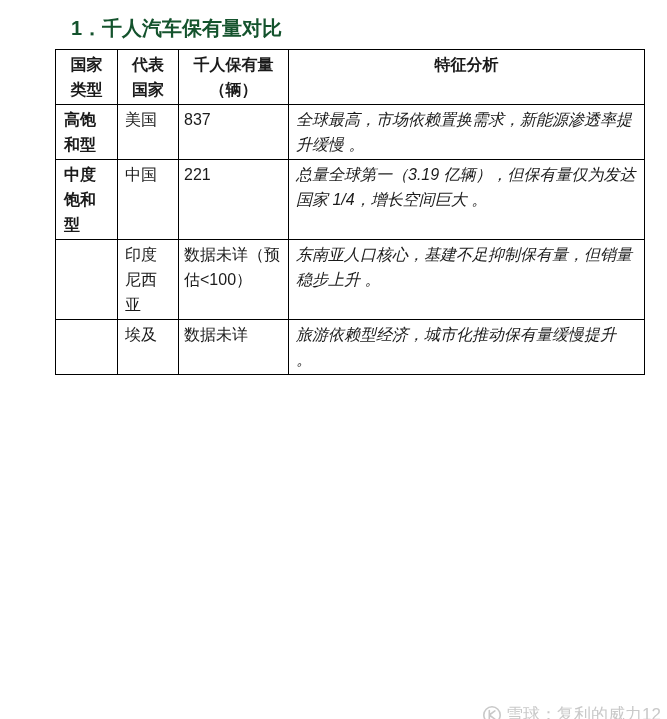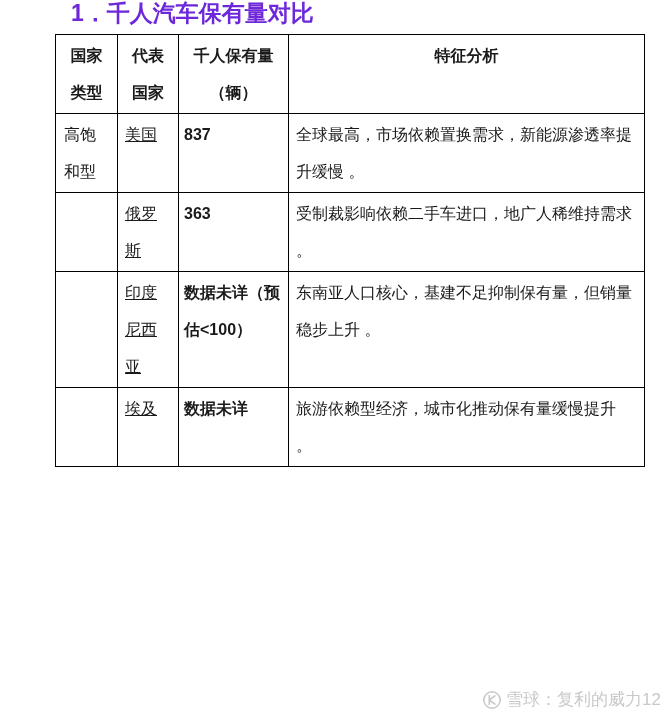--- a/index.html
+++ b/index.html
@@ -13,56 +13,56 @@
   body{
     width:667px;height:719px;
     background:var(--bg-color);
     font-family:"Liberation Sans","DejaVu Sans",sans-serif;
     color:var(--text-color);
     position:relative;
     overflow:hidden;
   }
   .page{width:667px;height:719px;position:relative;}
   .page-title{
-    font-size:23px;
+    font-size:20px;
     font-weight:bold;
-    color:#6d28d9;
-    margin:0 0 8px 71px;
+    color:#14532d;
+    margin:15px 0 8px 71px;
     line-height:26px;
     white-space:nowrap;
   }
   table.data-table{
     border-collapse:collapse;
     table-layout:fixed;
     margin-left:55px;
     width:589px;
     background:#fff;
   }
   col.c1{width:62px;}
   col.c2{width:61px;}
   col.c3{width:110px;}
   col.c4{width:356px;}
   th,td{
     border:1px solid var(--border-color);
     vertical-align:top;
     font-size:16px;
-    line-height:37px;
+    line-height:25px;
     color:var(--text-color);
   }
   th{
     font-weight:bold;
     text-align:center;
     padding:2px 8px;
   }
   th.h-analysis{padding:2px 4px;}
   td{padding:2px 6px;}
-  td.col-type{font-weight:normal;padding:2px 8px;}
-  td.col-country{padding:2px 7px;text-decoration:underline;}
-  td.col-value{padding:2px 5px;font-weight:bold;}
-  td.col-analysis{padding:2px 8px 2px 7px;}
+  td.col-type{font-weight:bold;padding:2px 8px;}
+  td.col-country{padding:2px 7px;}
+  td.col-value{padding:2px 5px;}
+  td.col-analysis{padding:2px 8px 2px 7px;font-style:italic;}
   .watermark{
     position:absolute;
     right:6px;
     bottom:9px;
     display:flex;
     align-items:center;
     gap:4px;
     color:var(--wm-color);
     font-size:17px;
     line-height:20px;
@@ -94,24 +94,24 @@
       </tr>
     </thead>
     <tbody id="table-body">
         <tr>
           <td class="col-type">高饱和型</td>
           <td class="col-country">美国</td>
           <td class="col-value">837</td>
           <td class="col-analysis">全球最高，市场依赖置换需求，新能源渗透率提升缓慢 。</td>
         </tr>
         <tr>
-          <td class="col-type"></td>
-          <td class="col-country">俄罗斯</td>
-          <td class="col-value">363</td>
-          <td class="col-analysis">受制裁影响依赖二手车进口，地广人稀维持需求 。</td>
+          <td class="col-type">中度饱和型</td>
+          <td class="col-country">中国</td>
+          <td class="col-value">221</td>
+          <td class="col-analysis">总量全球第一（3.19 亿辆），但保有量仅为发达国家 1/4，增长空间巨大 。</td>
         </tr>
         <tr>
           <td class="col-type"></td>
           <td class="col-country">印度尼西亚</td>
           <td class="col-value">数据未详（预估&lt;100）</td>
           <td class="col-analysis">东南亚人口核心，基建不足抑制保有量，但销量稳步上升 。</td>
         </tr>
         <tr>
           <td class="col-type"></td>
           <td class="col-country">埃及</td>

